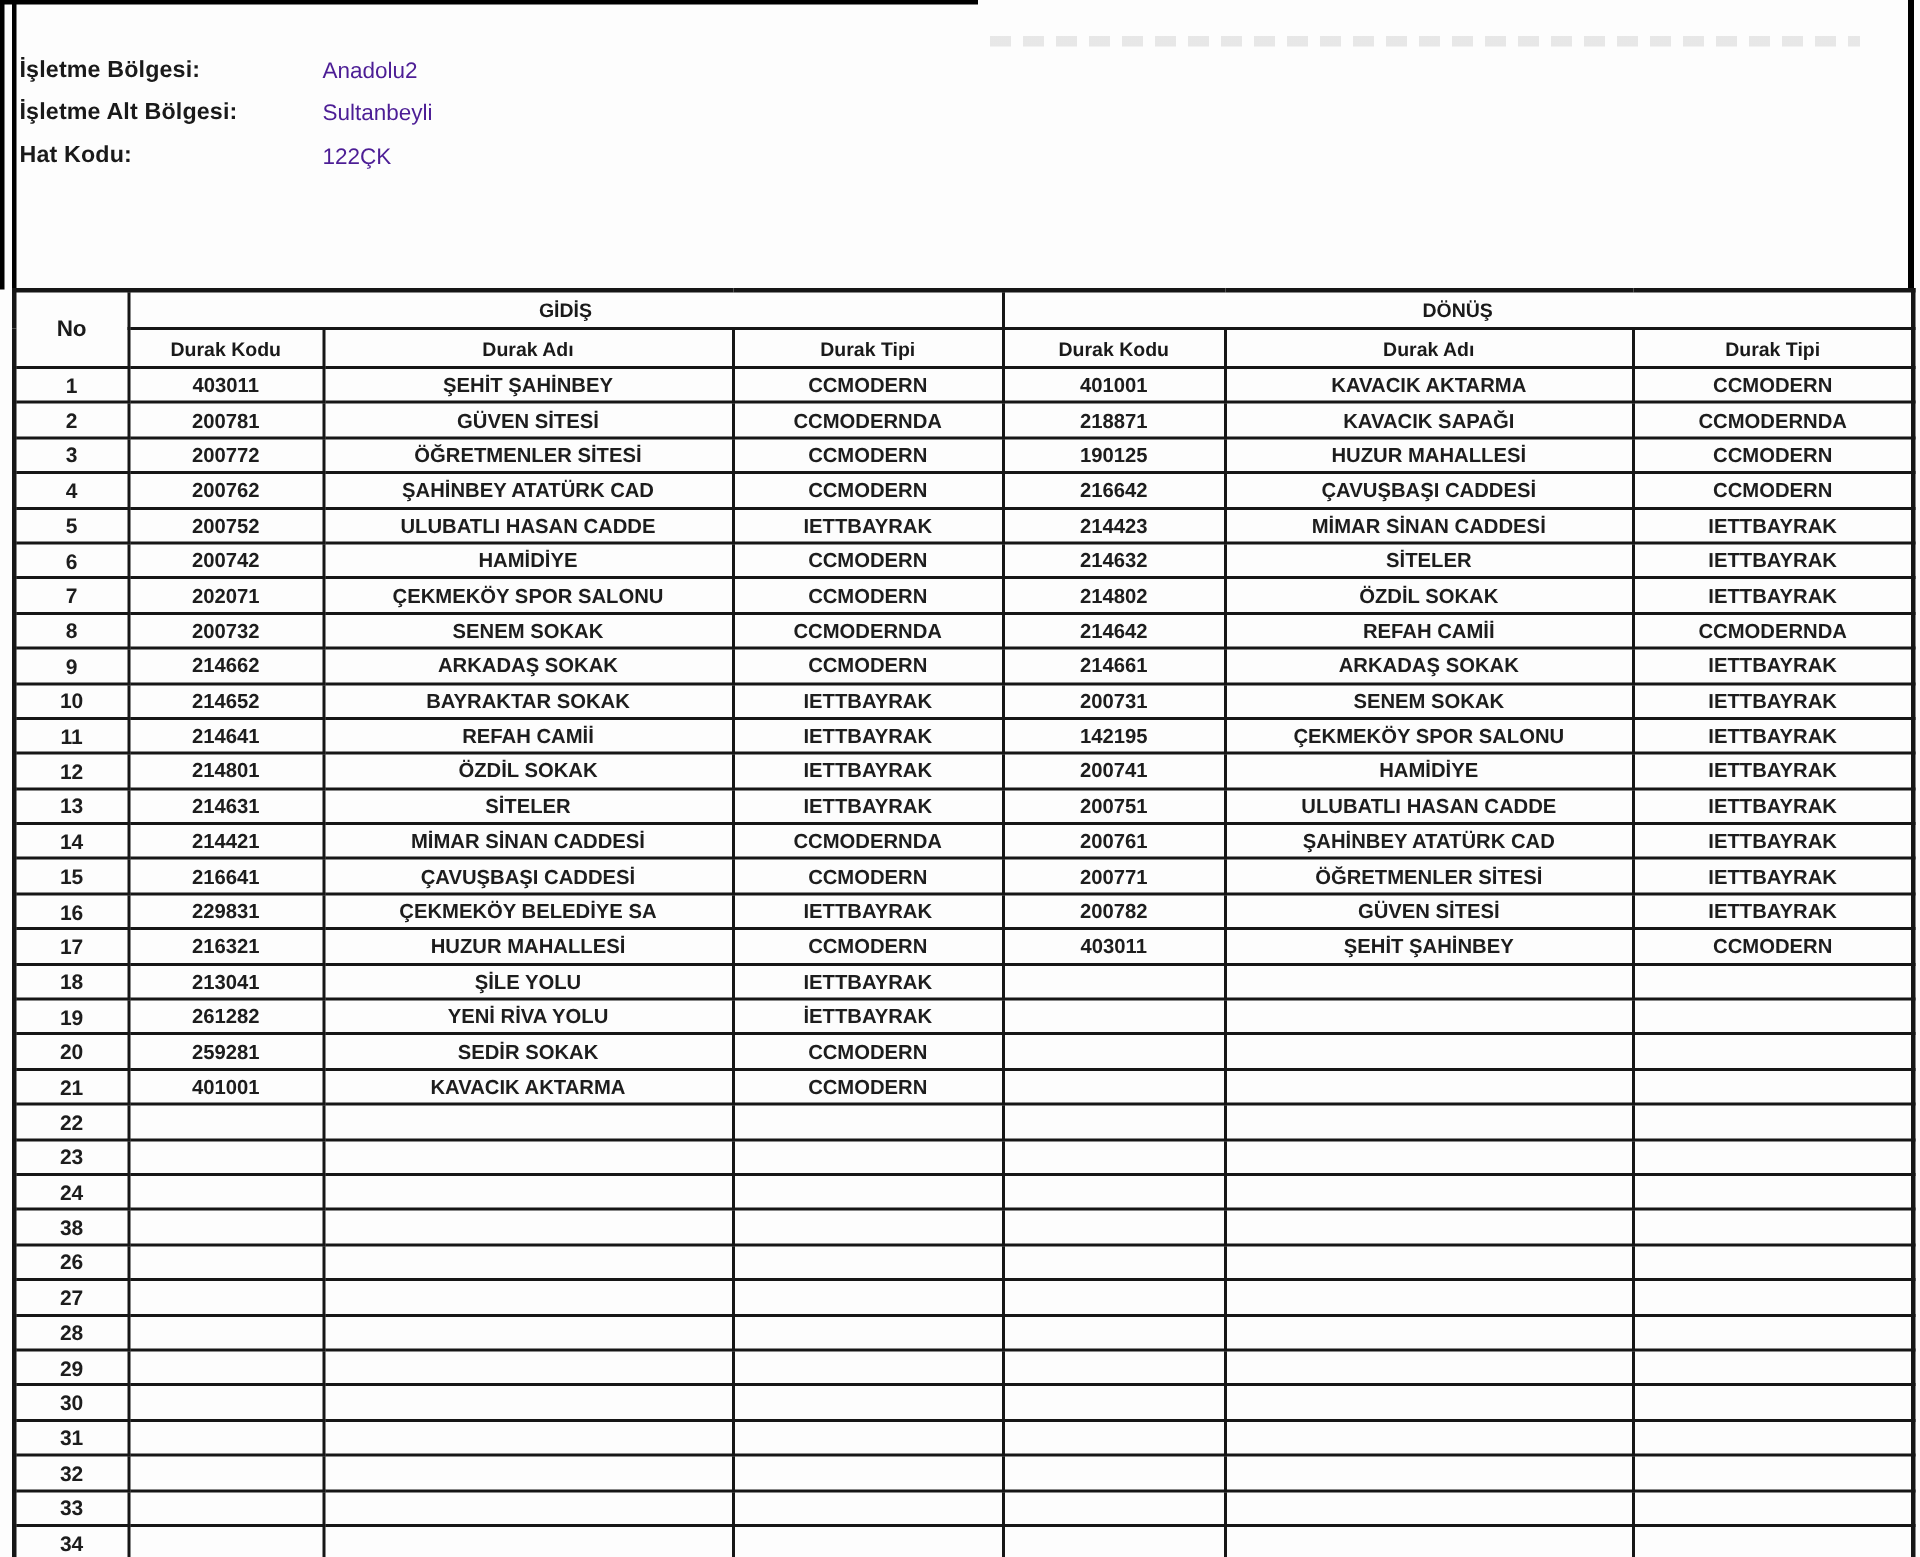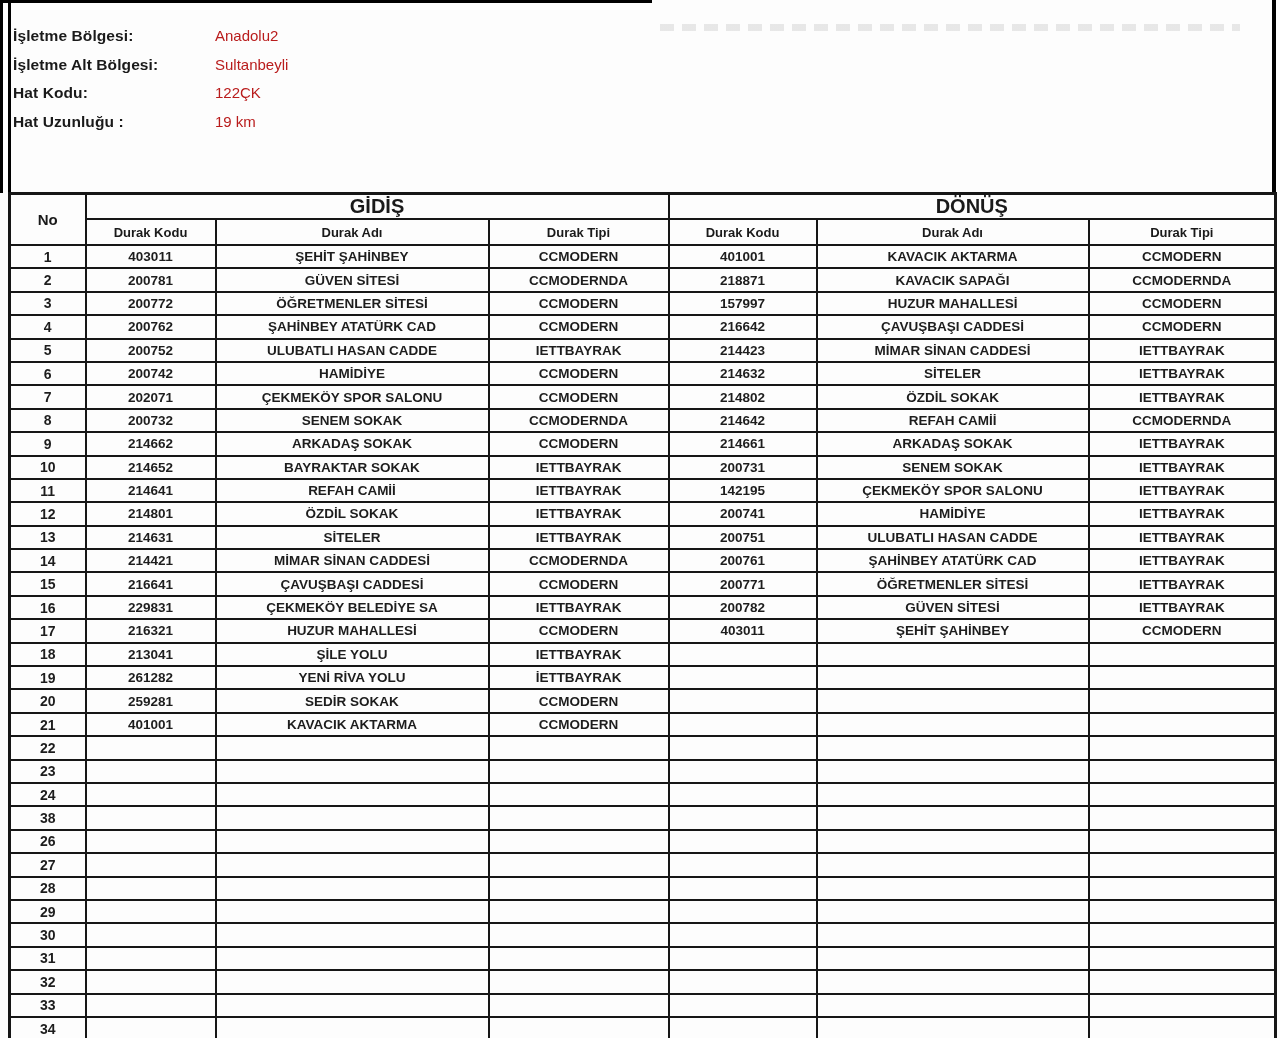--- a/index.html
+++ b/index.html
@@ -27,42 +27,42 @@
   .scan-edge-top { position:absolute; left:0; top:0; width:652px; height:3px; background:#000; }
   .scan-edge-right { position:absolute; left:1272px; top:0; width:4px; height:1038px; background:#000; }
   .scan-smudge-top {
     position:absolute; left:660px; top:24px; width:580px; height:7px;
     background: repeating-linear-gradient(90deg, #9a9a9a 0 14px, transparent 14px 22px);
     opacity: .22;
   }
 
   
   .info-block { position: absolute; top: 27px; left: 13px; }
-  .info-row { display: flex; align-items: flex-start; height: 28.6px; }
+  .info-row { display: flex; align-items: flex-end; height: 28.6px; }
   .info-label { width: 202px; font-weight: bold; font-size: 15.5px; letter-spacing: 0.1px; color: var(--ink); }
-  .info-value { font-size: 15px; font-weight: normal; color: #b91c1c; }
+  .info-value { font-size: 15px; font-weight: normal; color: #4c1d95; }
 
   
   table.stops {
     position: absolute; top: 192px; left: 8px;
     width: 1266px;
     border-collapse: collapse;
     table-layout: fixed;
     background: var(--bg);
   }
   table.stops, table.stops th, table.stops td { border: 2px solid var(--line); }
   table.stops { border-width: 3px; }
   table.stops th, table.stops td {
     padding: 0 2px;
     text-align: center;
     vertical-align: middle;
     overflow: hidden;
     white-space: nowrap;
   }
-  th.dir-header { height: 23px; font-size: 20px; font-weight: bold; }
+  th.dir-header { height: 23px; font-size: 13px; font-weight: bold; }
   th.no-header  { font-size: 15px; font-weight: bold; }
   th.sub-header { height: 24px; font-size: 13px; font-weight: bold; border-bottom-width: 3px; }
   tbody td { height: 21.4px; font-size: 13.5px; font-weight: bold; color: #1d1d1d; }
   tbody td.row-no { font-size: 14px; }
 
   col.c-no   { width: 76px;  }
   col.c-gk   { width: 130px; }
   col.c-ga   { width: 273px; }
   col.c-gt   { width: 180px; }
   col.c-dk   { width: 148px; }
@@ -90,24 +90,20 @@
       <span class="info-label">İşletme Alt Bölgesi:</span>
       <span class="info-value">Sultanbeyli</span>
     </div>
 
     <div class="info-row">
       <span class="info-label">Hat Kodu:</span>
       <span class="info-value">122ÇK</span>
     </div>
 
 
-    <div class="info-row">
-      <span class="info-label">Hat Uzunluğu :</span>
-      <span class="info-value">19 km</span>
-    </div>
   </div>
 
   <table class="stops">
     <colgroup>
       <col class="c-no">
         <col class="c-gk">
         <col class="c-ga">
         <col class="c-gt">
       <col class="c-dk">
         <col class="c-da">
@@ -147,21 +143,21 @@
       <td>218871</td>
       <td>KAVACIK SAPAĞI</td>
       <td>CCMODERNDA</td>
     </tr>
 
     <tr>
       <td class="row-no">3</td>
       <td>200772</td>
       <td>ÖĞRETMENLER SİTESİ</td>
       <td>CCMODERN</td>
-      <td>157997</td>
+      <td>190125</td>
       <td>HUZUR MAHALLESİ</td>
       <td>CCMODERN</td>
     </tr>
 
     <tr>
       <td class="row-no">4</td>
       <td>200762</td>
       <td>ŞAHİNBEY ATATÜRK CAD</td>
       <td>CCMODERN</td>
       <td>216642</td>

